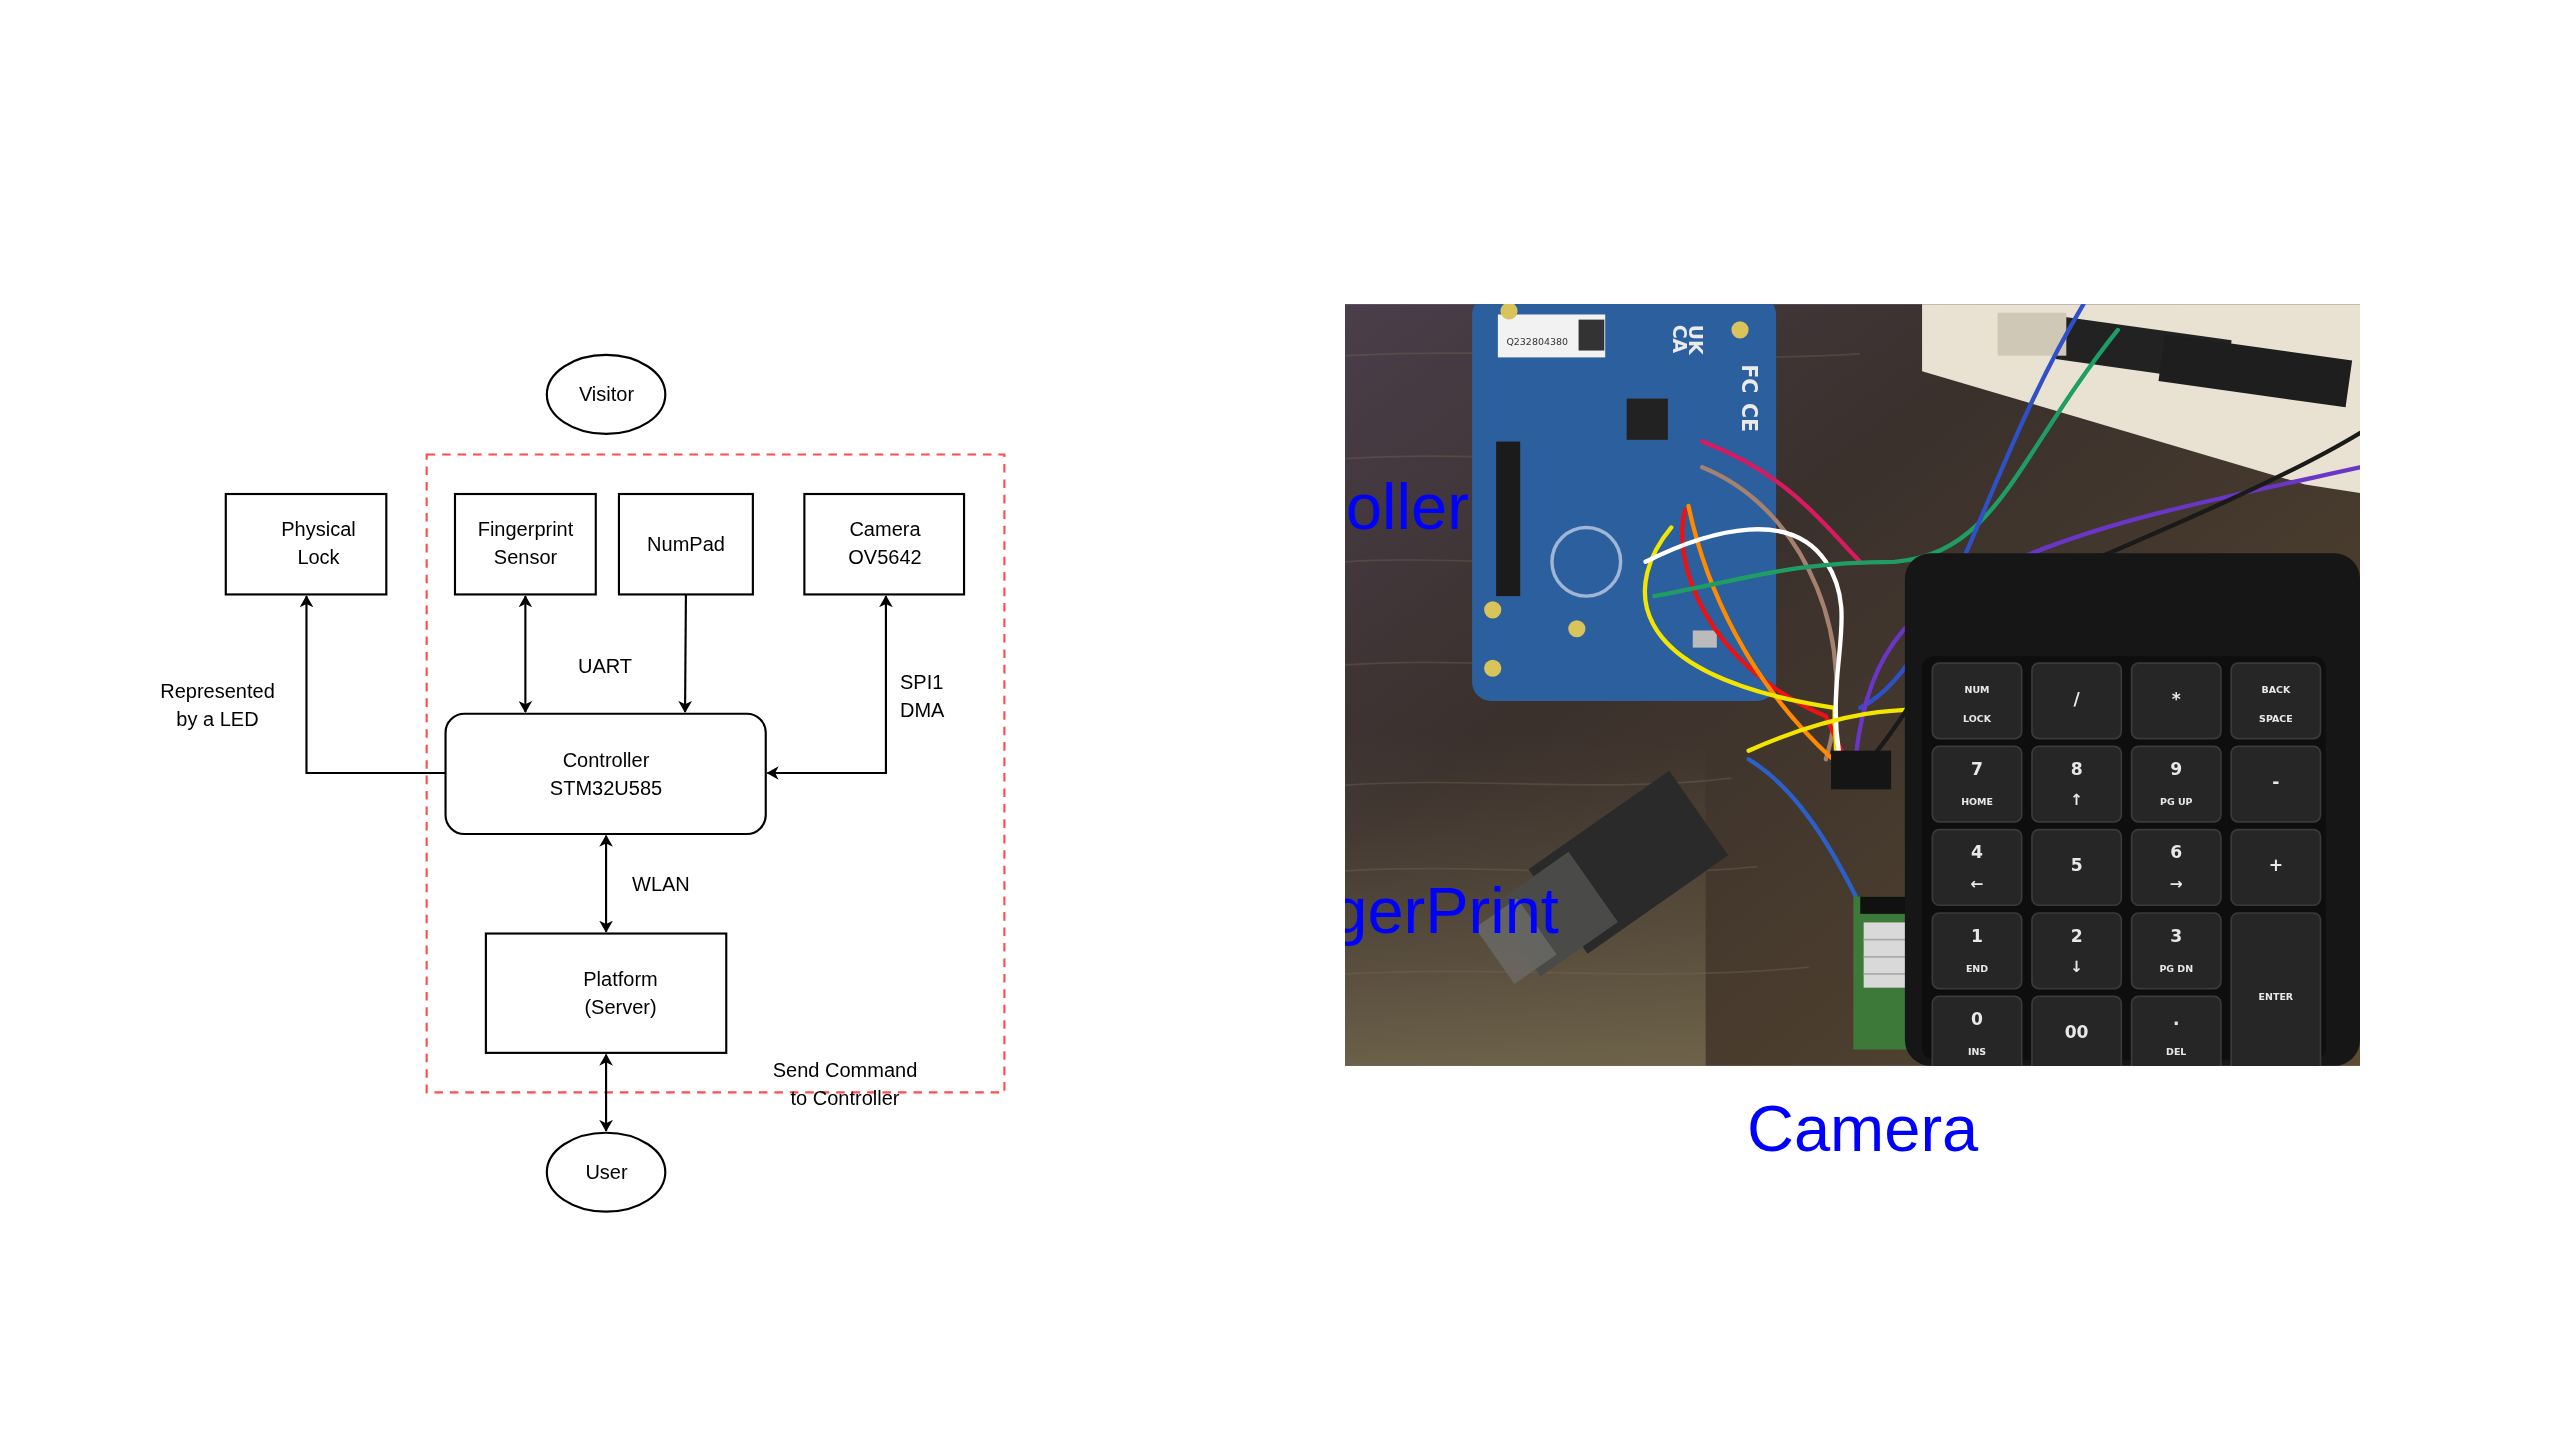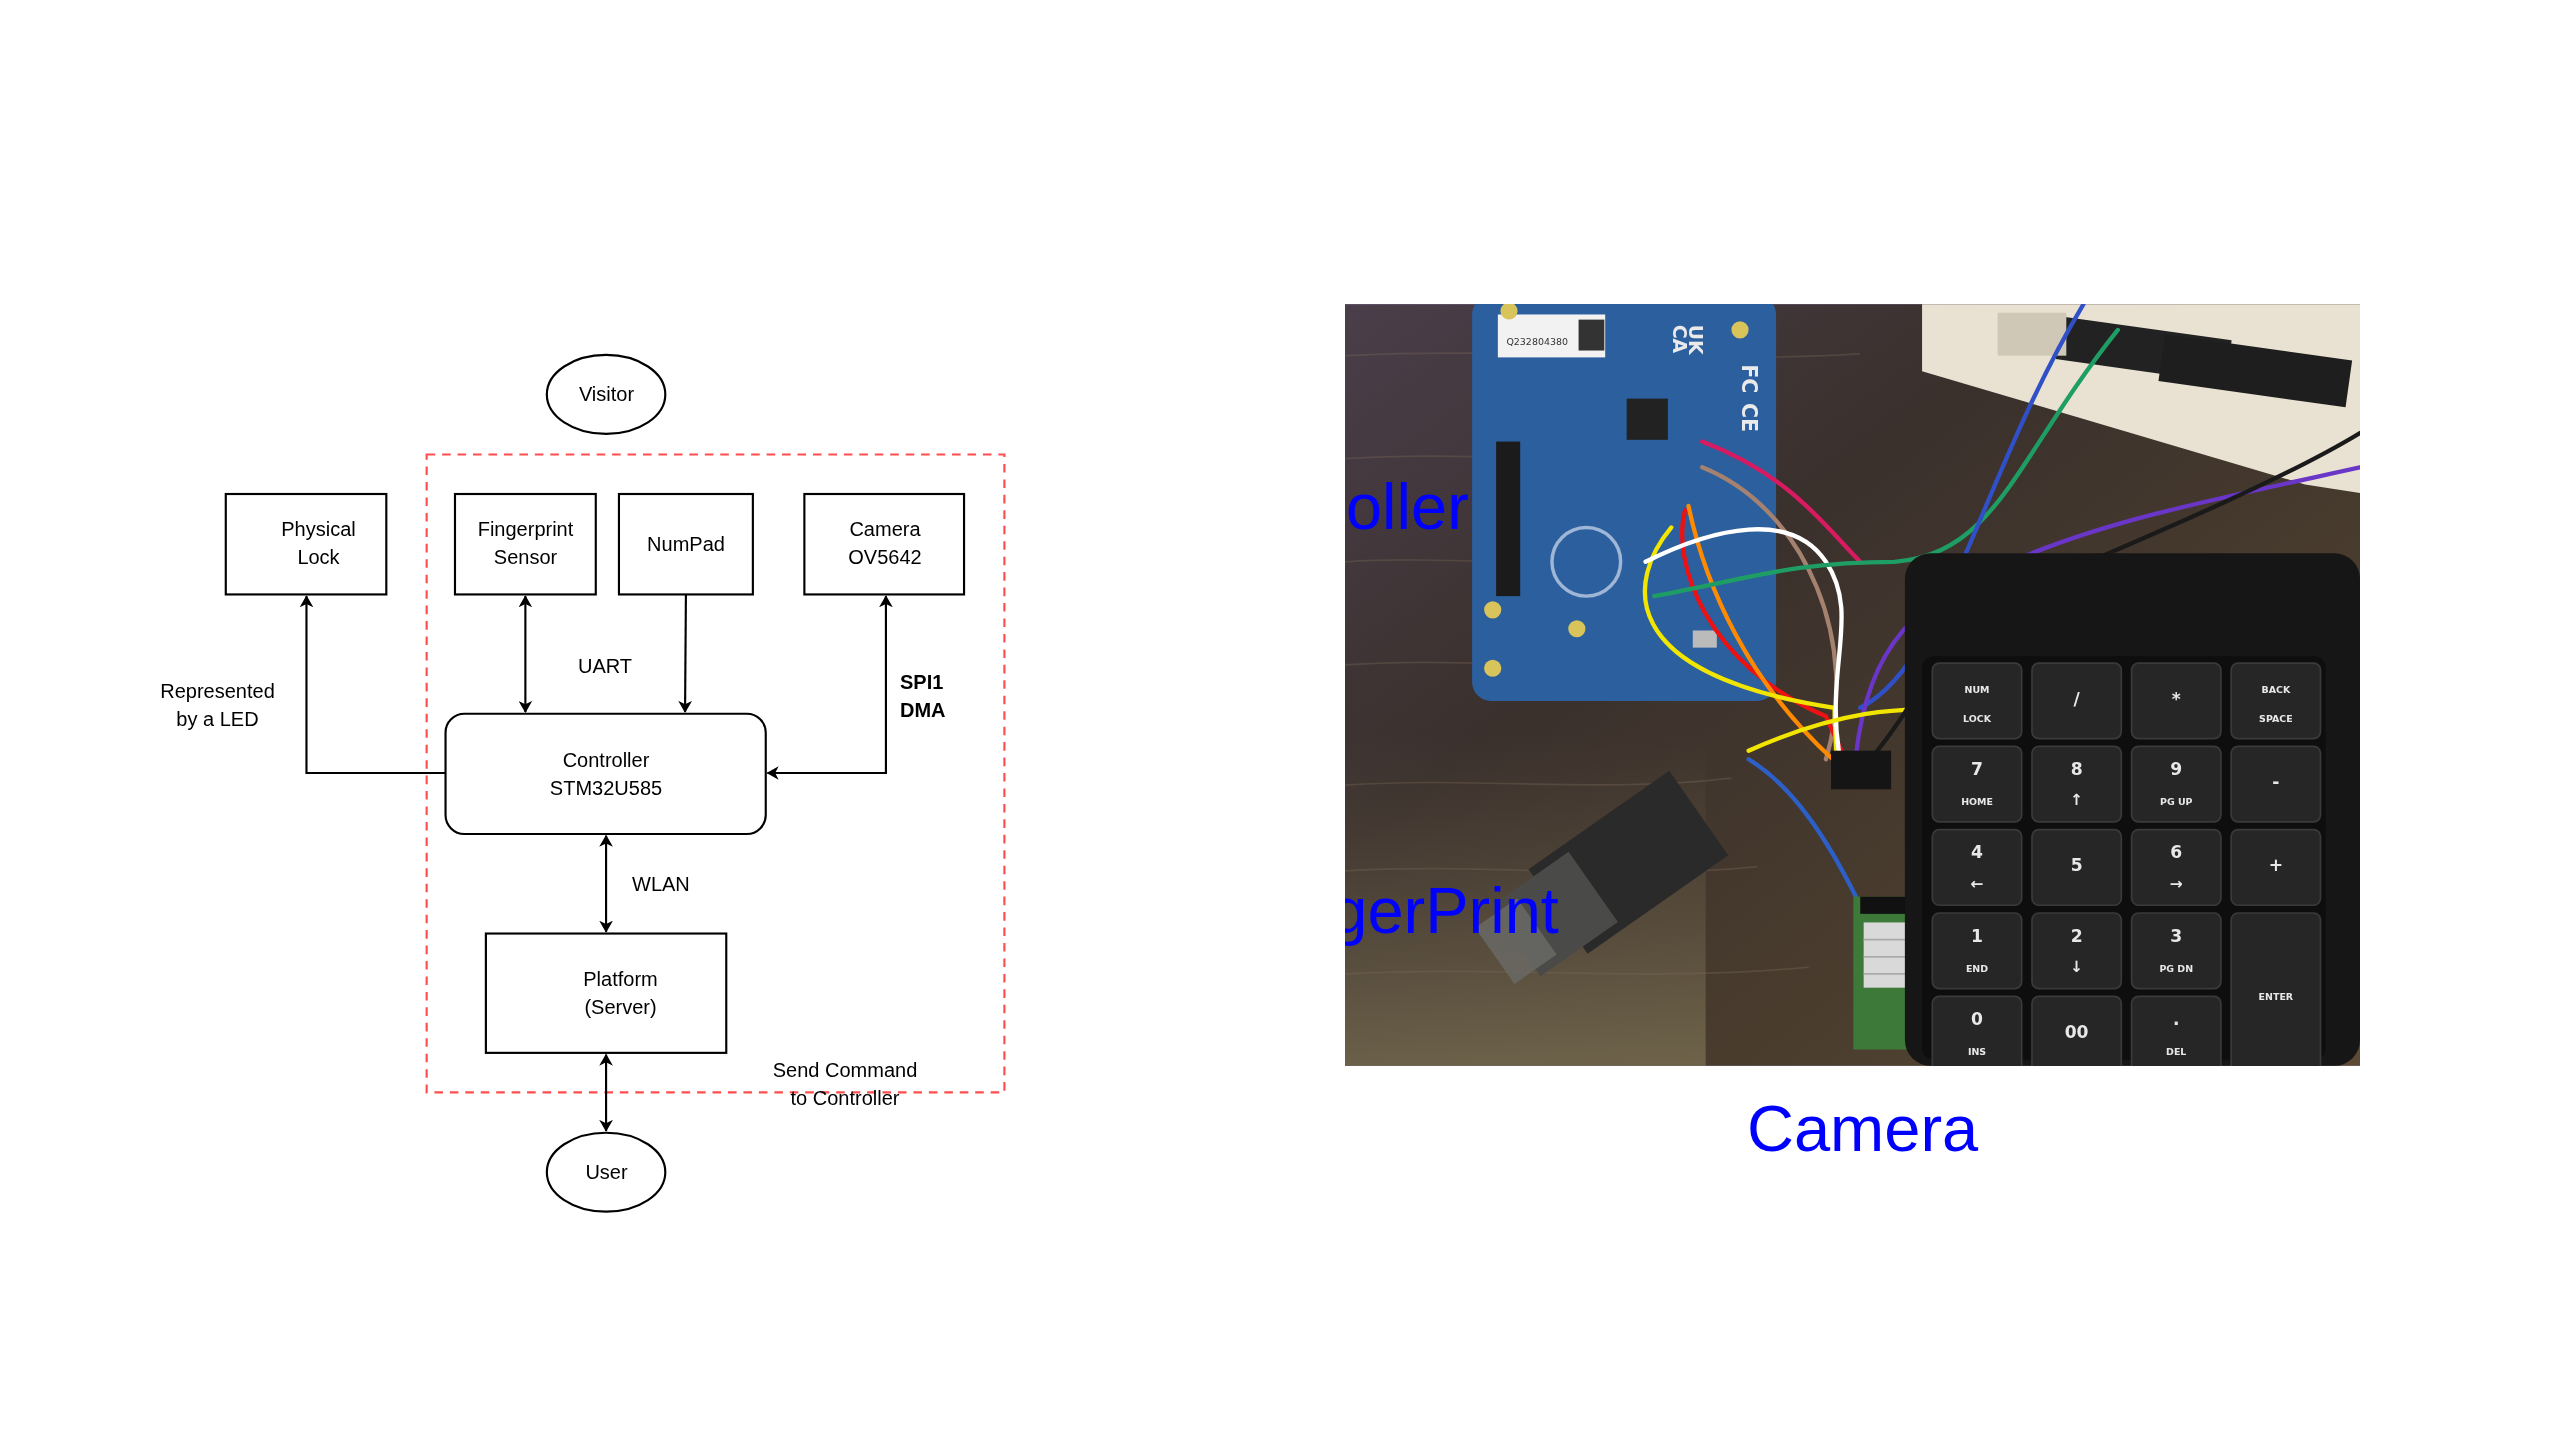--- a/index.html
+++ b/index.html
@@ -71,21 +71,21 @@
     <div>Platform</div>
     <div>(Server)</div>
   </div>
   <div class="dtext" style="left:555px; top:1158px; width:103px;">User</div>
 
   <div class="dtext" style="left:140px; top:677px; width:155px;">
     <div>Represented</div>
     <div>by a LED</div>
   </div>
   <div class="dtext" style="left:562px; top:652px; width:86px;">UART</div>
-  <div class="dtext" style="left:900px; top:668px; text-align:left;font-weight:bold;">
+  <div class="dtext" style="left:900px; top:668px; text-align:left;">
     <div>SPI1</div>
     <div>DMA</div>
   </div>
   <div class="dtext" style="left:632px; top:870px; text-align:left;">WLAN</div>
   <div class="dtext" style="left:742px; top:1048px; width:206px;margin-top:8px;">
     <div>Send Command</div>
     <div>to Controller</div>
   </div>
 </div>
 

